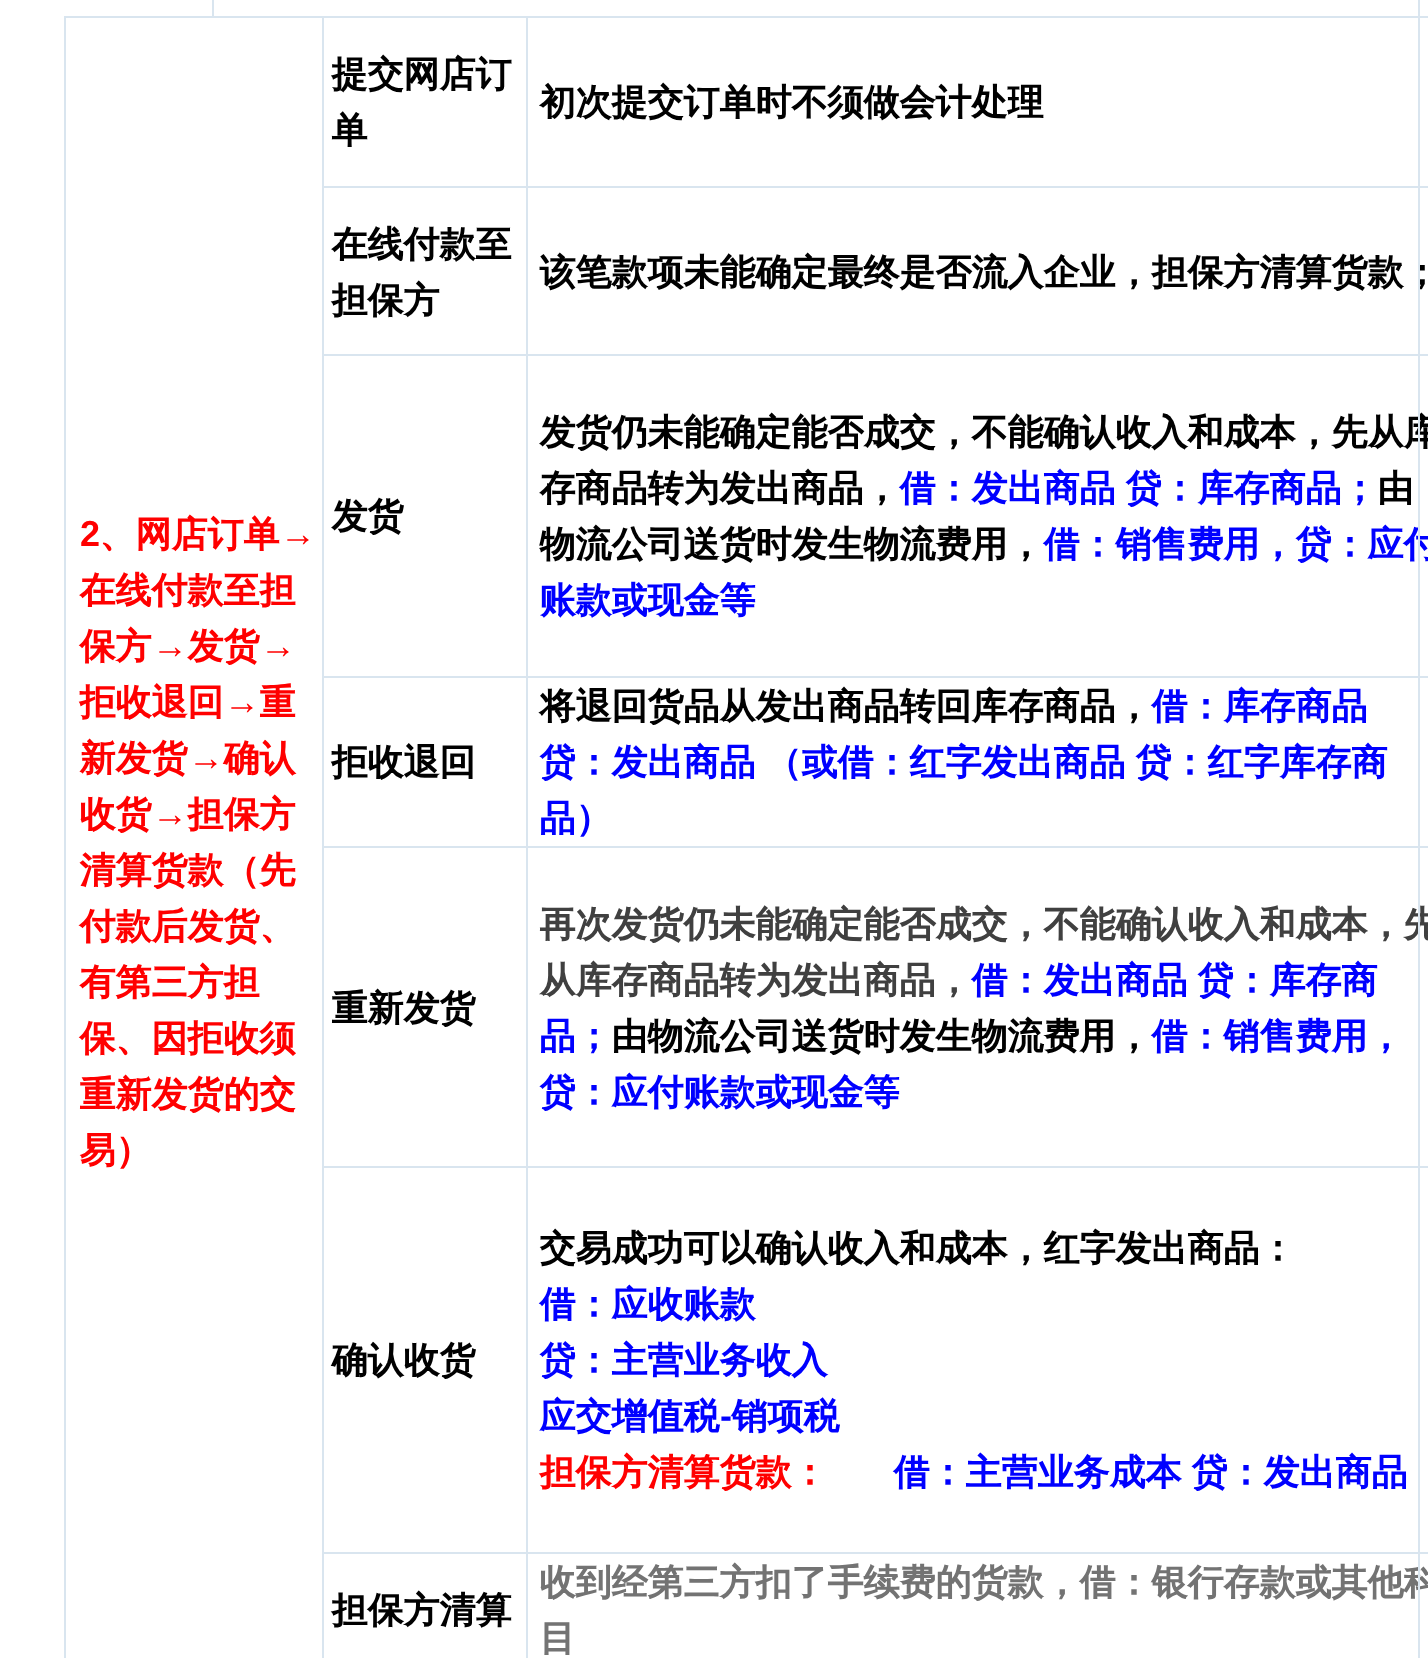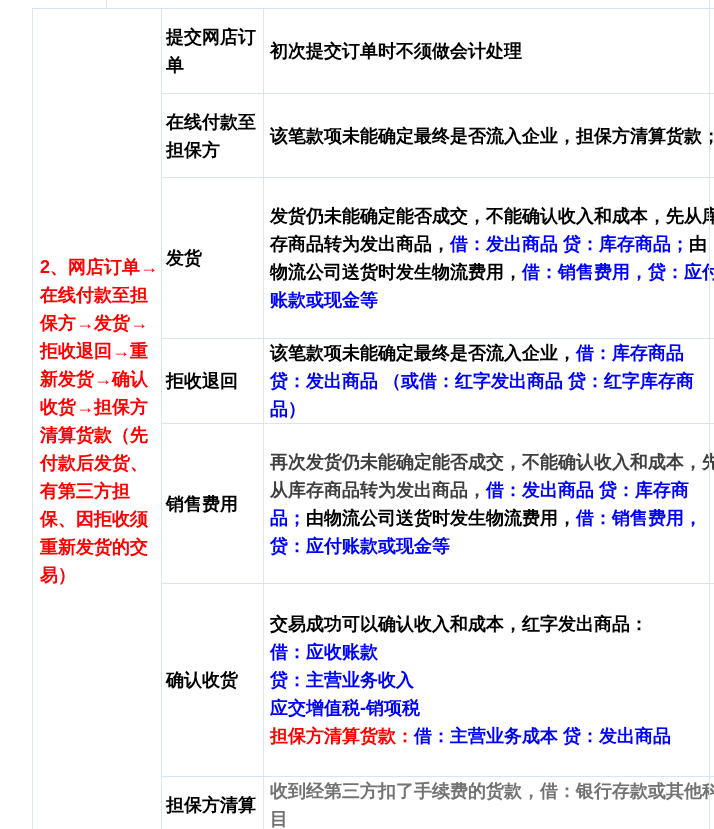--- a/index.html
+++ b/index.html
@@ -53,34 +53,34 @@
       <tr style="height: 84px;">
         <td class="cell-stage">在线付款至担保方</td>
         <td class="cell-desc"><span style="color: rgb(0, 0, 0);">该笔款项未能确定最终是否流入企业，担保方清算货款；</span></td>
       </tr>
       <tr style="height: 161px;">
         <td class="cell-stage">发货</td>
         <td class="cell-desc"><span style="color: rgb(0, 0, 0);">发货仍未能确定能否成交，不能确认收入和成本，先从库存商品转为发出商品，</span><span style="color: rgb(0, 0, 255);">借：发出商品 贷：库存商品；</span><span style="color: rgb(0, 0, 0);">由物流公司送货时发生物流费用，</span><span style="color: rgb(0, 0, 255);">借：销售费用，贷：应付账款或现金等</span></td>
       </tr>
       <tr style="height: 77px;">
         <td class="cell-stage">拒收退回</td>
-        <td class="cell-desc"><span style="color: rgb(0, 0, 0);">该笔款项未能确定最终是否流入企业，</span><span style="color: rgb(0, 0, 255);">借：库存商品
+        <td class="cell-desc"><span style="color: rgb(0, 0, 0);">将退回货品从发出商品转回库存商品，</span><span style="color: rgb(0, 0, 255);">借：库存商品
 贷：发出商品 （或借：红字发出商品 贷：红字库存商品）</span></td>
       </tr>
       <tr style="height: 160px;">
-        <td class="cell-stage">销售费用</td>
+        <td class="cell-stage">重新发货</td>
         <td class="cell-desc"><span style="color: #404040;">再次发货仍未能确定能否成交，不能确认收入和成本，先从库存商品转为发出商品，</span><span style="color: rgb(0, 0, 255);">借：发出商品 贷：库存商品；</span><span style="color: rgb(0, 0, 0);">由物流公司送货时发生物流费用，</span><span style="color: rgb(0, 0, 255);">借：销售费用，贷：应付账款或现金等</span></td>
       </tr>
       <tr style="height: 193px;">
         <td class="cell-stage">确认收货</td>
         <td class="cell-desc"><span style="color: rgb(0, 0, 0);">交易成功可以确认收入和成本，红字发出商品：
 </span><span style="color: rgb(0, 0, 255);">借：应收账款
 贷：主营业务收入
 应交增值税-销项税
-</span><span style="color: rgb(255, 0, 0);">担保方清算货款：</span><span style="color: rgb(0, 0, 255);">借：主营业务成本 贷：发出商品</span></td>
+</span><span style="color: rgb(255, 0, 0);">担保方清算货款：</span><span style="color: rgb(0, 0, 255); margin-left: 33px;">借：主营业务成本 贷：发出商品</span></td>
       </tr>
       <tr style="height: 44px;">
         <td class="cell-stage">担保方清算</td>
         <td class="cell-desc"><span style="color: #737373; margin-top: 44px;">收到经第三方扣了手续费的货款，借：银行存款或其他科目</span></td>
       </tr>
     </tbody>
 </table>
 
 <div class="vline vline-top-fragment"></div>
 <div class="vline vline-right"></div>

